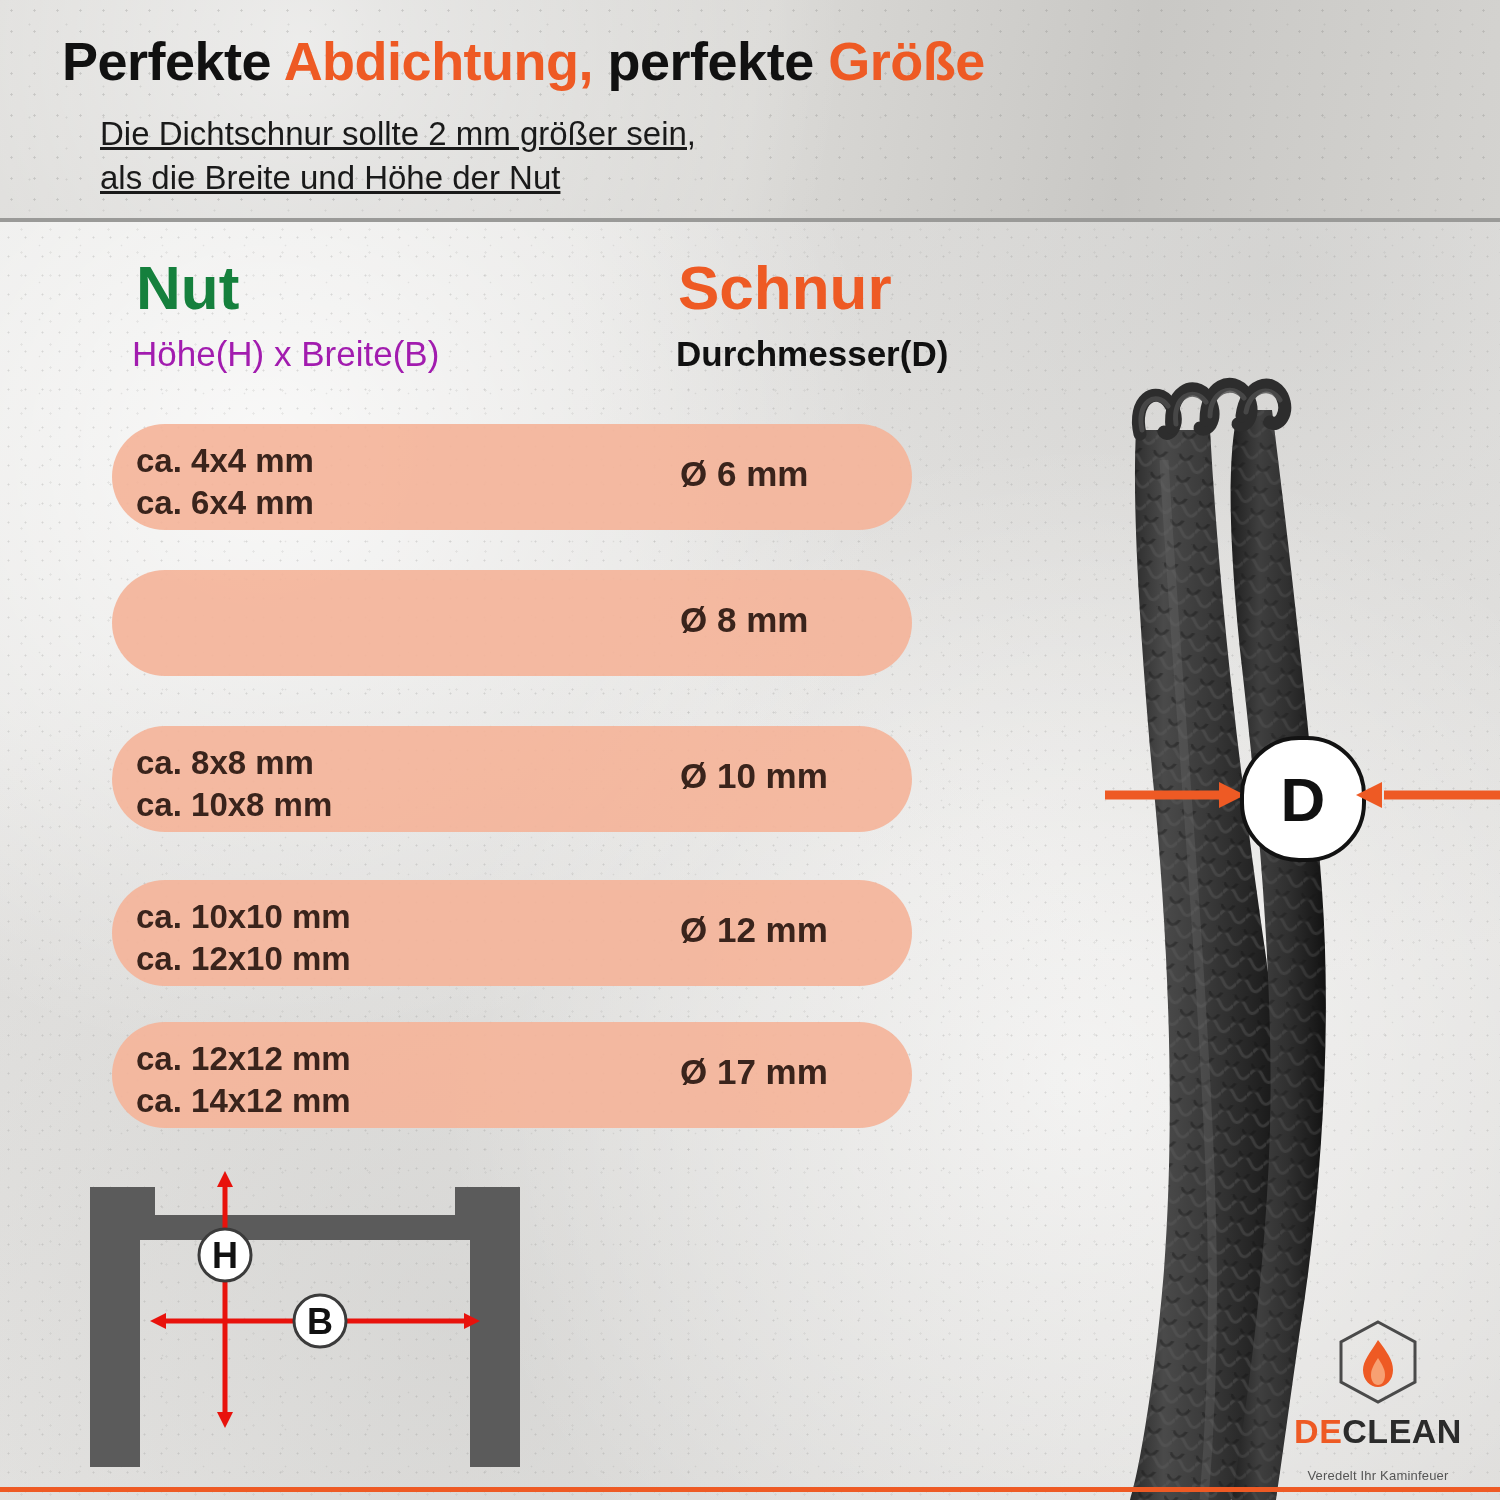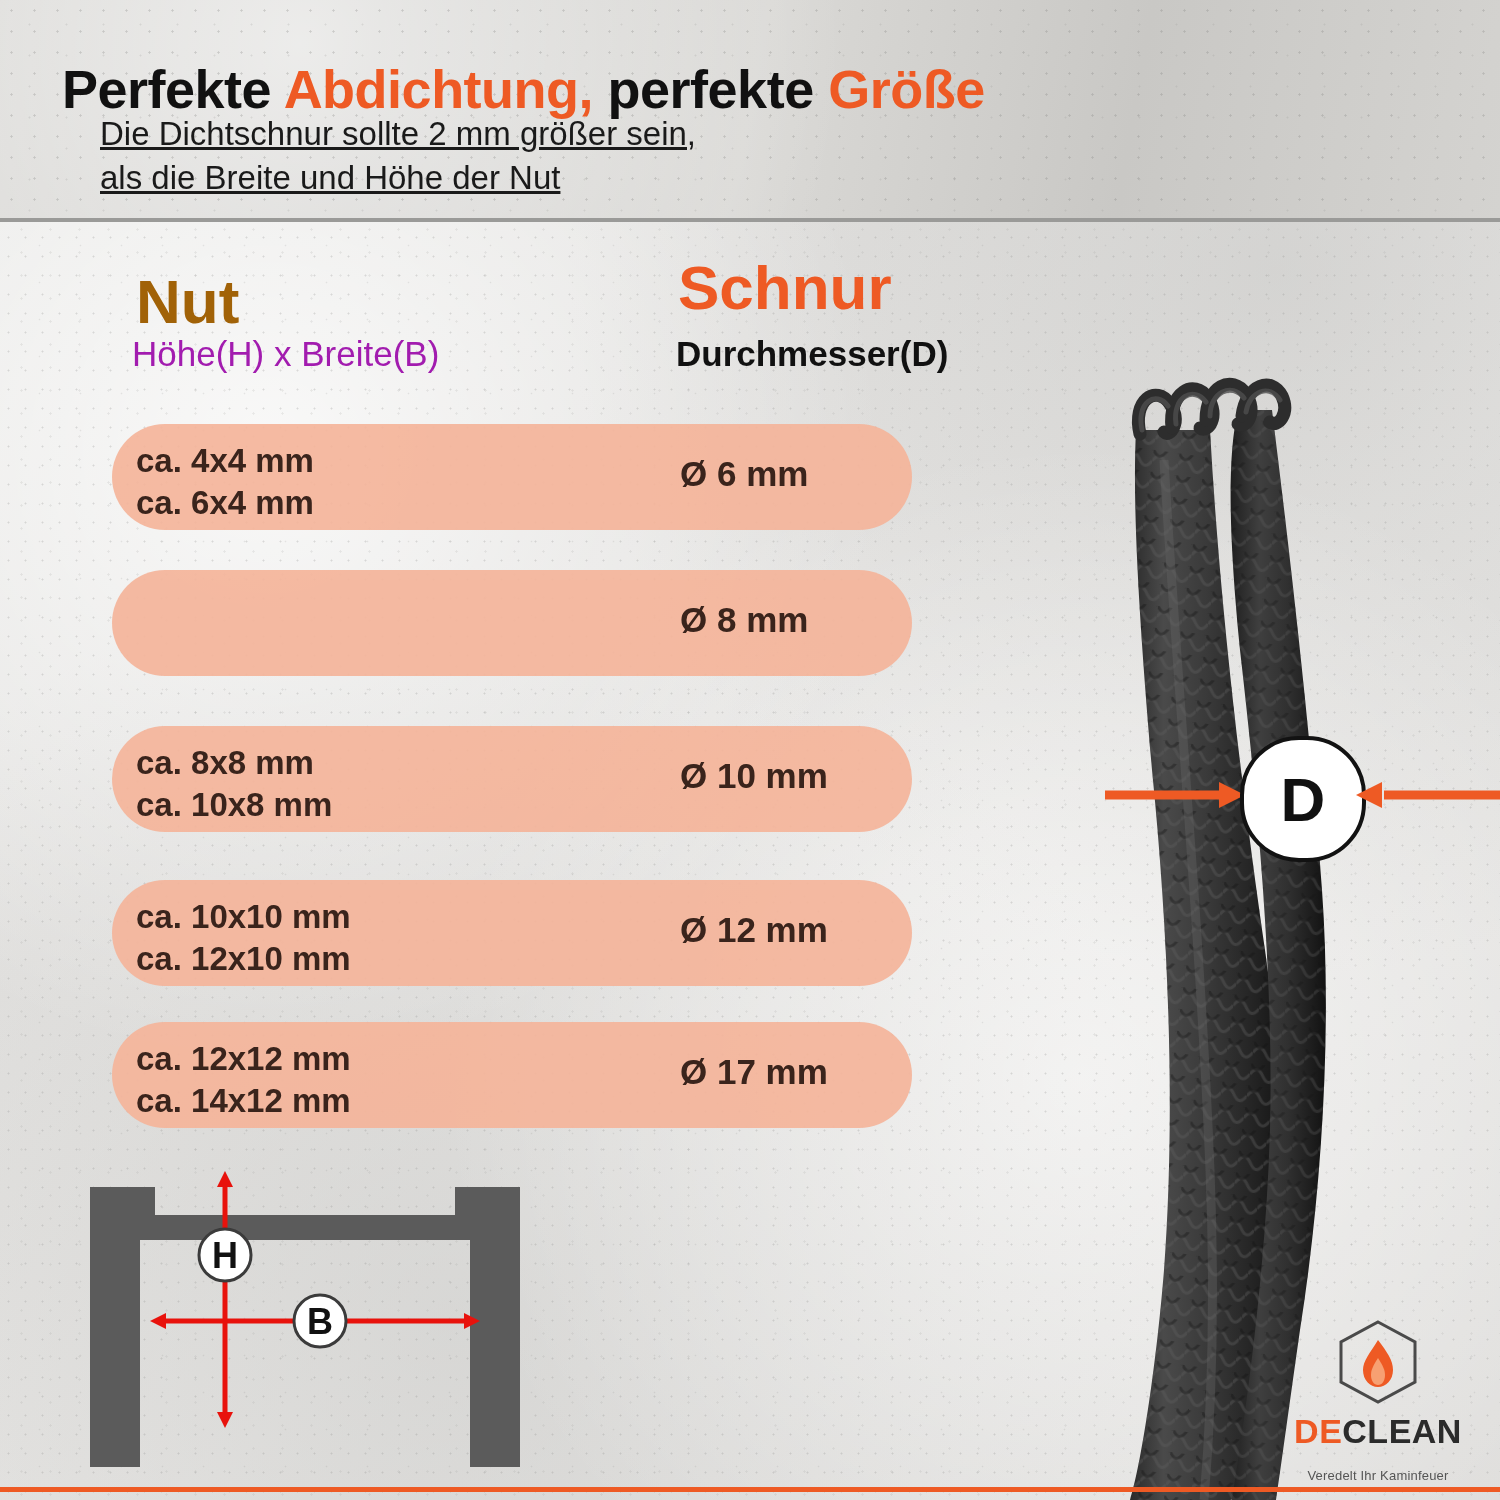--- a/index.html
+++ b/index.html
@@ -82,43 +82,41 @@
   }
   .title {
     position: absolute;
     left: 62px;
     top: 30px;
     font-size: 54px;
     font-weight: bold;
     color: #111111;
     letter-spacing: -0.5px;
     white-space: nowrap;
-    margin-top: 28px;
   }
   .title .accent { color: #ee5a24; }
   .subtitle {
     position: absolute;
     left: 100px;
     top: 112px;
     font-size: 33px;
     color: #1a1a1a;
     line-height: 1.32;
     white-space: pre-line;
     text-decoration: underline;
   }
 
   
   .col-head-nut {
     position: absolute;
     left: 136px;
     top: 252px;
     font-size: 62px;
     font-weight: bold;
-    color: #a16207;
-    margin-top: 14px;
+    color: #15803d;
   }
   .col-head-schnur {
     position: absolute;
     left: 678px;
     top: 252px;
     font-size: 62px;
     font-weight: bold;
     color: #ee5a24;
   }
   .col-sub-nut {

